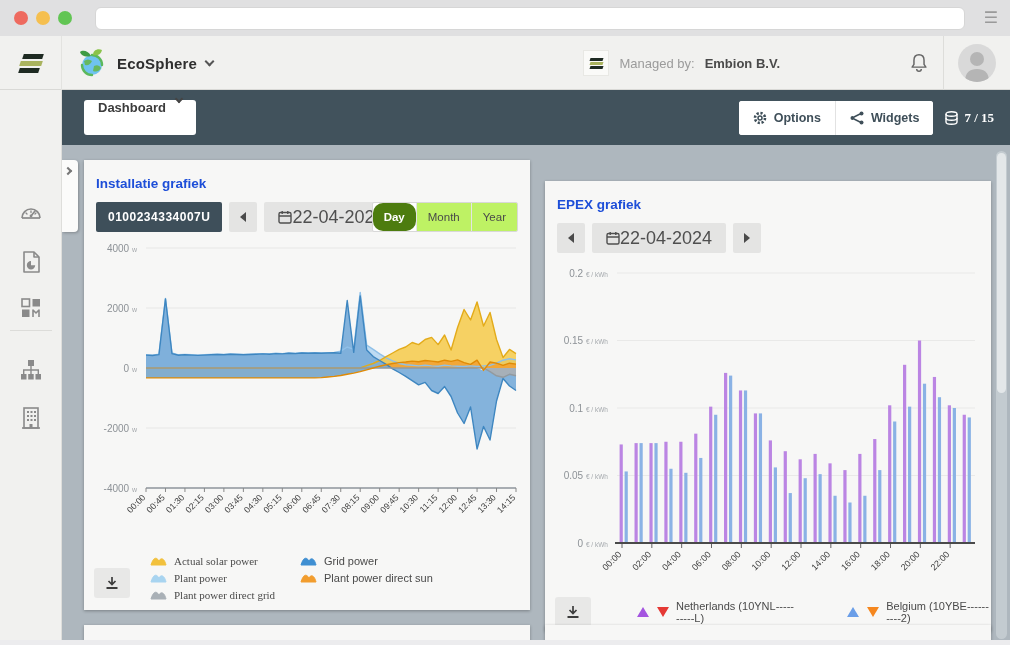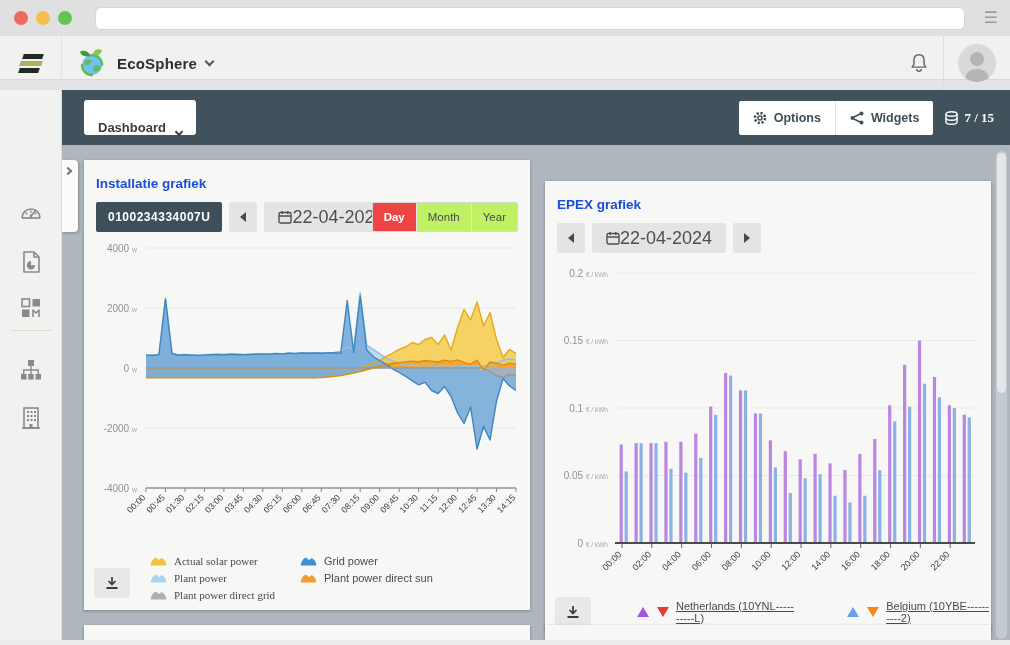--- a/index.html
+++ b/index.html
@@ -6,21 +6,21 @@
   html,body { width:1010px; height:645px; font-family:"Liberation Sans", sans-serif; background:#e4e4e6; }
   .window { position:relative; width:1010px; height:645px; overflow:hidden; background:#e4e4e6; }
 
   
   .chrome { position:absolute; left:0; top:0; width:1010px; height:36px; background:#e0e0e1; }
   .tl { position:absolute; top:11px; width:14px; height:14px; border-radius:50%; }
   .urlbar { position:absolute; left:95px; top:7px; width:870px; height:23px; background:#fff; border:1px solid #d6d6d6; border-radius:6px; }
   .chrome-menu { position:absolute; right:12px; top:8px; font-size:16px; color:#9a9a9a; line-height:20px; }
 
   
-  .appbar { position:absolute; left:0; top:36px; width:1010px; height:44px; background:#f1f1ef; border-bottom:1px solid #d9d9d6;padding-left:40px; }
+  .appbar { position:absolute; left:0; top:36px; width:1010px; height:54px; background:#f1f1ef; border-bottom:1px solid #d9d9d6;padding-left:40px; }
   .logo-cell { position:absolute; left:0; top:0; width:62px; height:54px; border-right:1px solid #e3e3e0; display:flex; align-items:center; justify-content:center; }
   .embion-logo { display:flex; flex-direction:column; gap:2px; }
   .embion-logo i { display:block; width:22px; height:5px; transform:skewX(-18deg); }
   .embion-logo i:nth-child(1){ background:#1e2a22; width:20px; margin-left:4px;}
   .embion-logo i:nth-child(2){ background:#a9b35e; width:22px; margin-left:1px;}
   .embion-logo i:nth-child(3){ background:#1e2a22; width:20px; }
   .brand { position:absolute; left:78px; top:0; height:54px; display:flex; align-items:center; gap:9px; cursor:pointer; }
   .brand-name { font-size:15px; font-weight:bold; color:#2e2e2e; letter-spacing:.2px; }
   .chev { display:inline-block; width:7px; height:7px; border-right:2px solid #555; border-bottom:2px solid #555; transform:rotate(45deg); margin-top:-4px; }
   .managed { position:absolute; right:230px; top:0; height:54px; display:flex; align-items:center; gap:10px; }
@@ -32,21 +32,21 @@
   .hdr-divider { position:absolute; right:66px; top:0; width:1px; height:54px; background:#ddddda; }
   .avatar { position:absolute; right:14px; top:8px; width:38px; height:38px; border-radius:50%; background:#d9d9d9; overflow:hidden; cursor:pointer; }
 
   
   .sidebar { position:absolute; left:0; top:90px; width:62px; height:555px; background:#f1f1ef; border-right:1px solid #dededb; }
   .side-ic { position:absolute; left:0; width:62px; height:36px; display:flex; align-items:center; justify-content:center; cursor:pointer; color:#8a8a8a; }
   .side-div { position:absolute; left:10px; width:42px; height:1px; background:#dcdcd9; }
 
   
   .dashbar { position:absolute; left:62px; top:90px; width:948px; height:55px; background:#41525c; }
-  .dash-btn { position:absolute; left:22px; top:10px; height:35px; background:#fff; border-radius:3px; display:flex; align-items:flex-end; gap:10px; padding:0 14px; font-size:13px; font-weight:bold; color:#3c3c3c; cursor:pointer; }
+  .dash-btn { position:absolute; left:22px; top:10px; height:35px; background:#fff; border-radius:3px; display:flex; align-items:flex-start; gap:10px; padding:0 14px; font-size:13px; font-weight:bold; color:#3c3c3c; cursor:pointer; }
   .dash-btn .chev { border-color:#444; width:6px; height:6px; }
   .bar-right { position:absolute; right:16px; top:10px; height:35px; display:flex; align-items:center; }
   .bar-group { display:flex; height:34px; background:#fff; border-radius:3px; overflow:hidden; }
   .bar-white-btn { display:flex; align-items:center; gap:7px; padding:0 14px; font-size:12.5px; font-weight:bold; color:#3f4f59; cursor:pointer; background:#fff; border:none; }
   .bar-white-btn + .bar-white-btn { border-left:1px solid #e2e2e2; }
   .pages { display:flex; align-items:center; gap:6px; margin-left:12px; color:#fff; font-size:13px; font-weight:bold;font-family:Liberation Serif, serif; }
 
   
   .canvas { position:absolute; left:62px; top:145px; width:948px; height:500px; background:#aeb7be; overflow:hidden; }
   .expander { position:absolute; left:0; top:15px; width:16px; height:72px; background:#fbfbfa; border-radius:0 4px 4px 0; box-shadow:1px 1px 3px rgba(0,0,0,.25); cursor:pointer; }
@@ -61,21 +61,21 @@
   .controls { position:absolute; left:12px; top:42px; height:30px; display:flex; align-items:center; gap:7px; }
   .serial { background:#3e4f5a; color:#fff; font-size:12px; font-weight:bold; letter-spacing:.5px; padding:0 12px; height:30px; display:flex; align-items:center; border-radius:2px; cursor:pointer; }
   .ctl-btn { background:#e4e4e3; height:30px; min-width:28px; display:flex; align-items:center; justify-content:center; border:none; border-radius:2px; cursor:pointer; color:#555; }
   .date-btn { gap:0; padding:0 14px; font-size:18px; color:#4f4f4f; }
   .tri { width:0; height:0; border-top:5px solid transparent; border-bottom:5px solid transparent; }
   .tri.left  { border-right:6px solid #4a4a4a; }
   .tri.right { border-left:6px solid #4a4a4a; }
   .tabs { position:absolute; right:12px; top:42px; height:30px; display:flex; border:1px solid #d8d8d8; border-radius:2px; overflow:hidden; background:#fff; }
   .tab { padding:0 11px; display:flex; align-items:center; font-size:11.5px; color:#4a4a4a; background:#bef264; border:none; cursor:pointer; }
   .tab + .tab { border-left:1px solid #e4e4e4; }
-  .tab.active { background:#ef4444; color:#fff; font-weight:bold; }
+  .tab.active { background:#4d7c0f; color:#fff; font-weight:bold;border-radius:10px; }
 
   .chart-svg { position:absolute; display:block; }
   #inst-svg { left:10px; top:76px; }
   #epex-svg { left:10px; top:80px; }
 
   .legend { position:absolute; font-size:11px; color:#4a4a4a; }
   .leg-row { display:flex; align-items:center; gap:7px; height:17px; cursor:pointer; }
   .dl-btn { position:absolute; left:10px; width:36px; height:30px; background:#e8e8e7; border:none; border-radius:3px; display:flex; align-items:center; justify-content:center; cursor:pointer; }
   .tri-up { width:0; height:0; border-left:6px solid transparent; border-right:6px solid transparent; border-bottom:10px solid; display:inline-block; }
   .tri-dn { width:0; height:0; border-left:6px solid transparent; border-right:6px solid transparent; border-top:10px solid; display:inline-block; margin-left:1px; }
@@ -110,20 +110,31 @@
         <circle cx="14" cy="17" r="10" fill="#6fc3f0"></circle>
         <path d="M6 13 Q10 10 14 13 Q12 18 7 17 Z" fill="#67b85f"></path>
         <path d="M16 18 Q21 16 23 20 Q20 25 15 23 Z" fill="#67b85f"></path>
         <path d="M14 7 a10 10 0 0 1 10 10" fill="none" stroke="#5cb85c" stroke-width="2.4" stroke-linecap="round"></path>
         <path d="M4 17 a10 10 0 0 0 10 10" fill="none" stroke="#5cb85c" stroke-width="2.4" stroke-linecap="round"></path>
         <path d="M13 8 C10 2 4 2 2 4 C4 9 9 9 13 8 Z" fill="#3f9b43"></path>
         <path d="M15 7 C15 2 20 0 24 2 C23 7 18 8 15 7 Z" fill="#8bc34a"></path>
       </svg>
       <span class="brand-name">EcoSphere</span>
       <span class="chev"></span>
+    </div>
+    <div class="managed">
+      <span class="mini-logo-chip">
+        <span>
+            <i style="background:#1e2a22;display:block;width:13px;height:3px;transform:skewX(-18deg);margin:1px 0;"></i>
+            <i style="background:#a9b35e;display:block;width:13px;height:3px;transform:skewX(-18deg);margin:1px 0;"></i>
+            <i style="background:#1e2a22;display:block;width:13px;height:3px;transform:skewX(-18deg);margin:1px 0;"></i>
+          </span>
+      </span>
+      <span class="managed-label">Managed by:</span>
+      <span class="managed-value">Embion B.V.</span>
     </div>
     <svg class="bell" viewBox="0 0 24 24">
       <path d="M12 3 C8.5 3 6.5 5.5 6.5 9 L6.5 13.5 L4.5 16.5 L19.5 16.5 L17.5 13.5 L17.5 9 C17.5 5.5 15.5 3 12 3 Z" fill="none" stroke="#666" stroke-width="1.6" stroke-linejoin="round"></path>
       <path d="M9.5 18.5 a2.5 2.5 0 0 0 5 0" fill="none" stroke="#666" stroke-width="1.6"></path>
     </svg>
     <div class="hdr-divider"></div>
     <div class="avatar">
       <svg width="38" height="38" viewBox="0 0 38 38">
         <circle cx="19" cy="38" r="0" fill="#d9d9d9"></circle>
         <circle cx="19" cy="15" r="7" fill="#b5b5b5"></circle>
@@ -448,21 +459,21 @@
           <text transform="translate(213.83,282) rotate(-45)" text-anchor="end" font-size="9" fill="#3d3d3d">14:00</text>
           <line x1="243.67" y1="271" x2="243.67" y2="275" stroke="#666" stroke-width="1"></line>
           <text transform="translate(243.67,282) rotate(-45)" text-anchor="end" font-size="9" fill="#3d3d3d">16:00</text>
           <line x1="273.5" y1="271" x2="273.5" y2="275" stroke="#666" stroke-width="1"></line>
           <text transform="translate(273.5,282) rotate(-45)" text-anchor="end" font-size="9" fill="#3d3d3d">18:00</text>
           <line x1="303.33" y1="271" x2="303.33" y2="275" stroke="#666" stroke-width="1"></line>
           <text transform="translate(303.33,282) rotate(-45)" text-anchor="end" font-size="9" fill="#3d3d3d">20:00</text>
           <line x1="333.17" y1="271" x2="333.17" y2="275" stroke="#666" stroke-width="1"></line>
           <text transform="translate(333.17,282) rotate(-45)" text-anchor="end" font-size="9" fill="#3d3d3d">22:00</text>
         </svg>
-      <div class="legend" style="left:92px; top:422px; display:flex; gap:50px;text-decoration:underline;">
+      <div class="legend" style="left:92px; top:422px; display:flex; gap:50px;">
           <div class="leg-row">
             <span class="tri-up" style="border-bottom-color:#a455e0"></span>
             <span class="tri-dn" style="border-top-color:#e53935"></span>
             <span>Netherlands (10YNL----------L)</span>
           </div>
           <div class="leg-row">
             <span class="tri-up" style="border-bottom-color:#6a9ee8"></span>
             <span class="tri-dn" style="border-top-color:#f5871f"></span>
             <span>Belgium (10YBE----------2)</span>
           </div>

